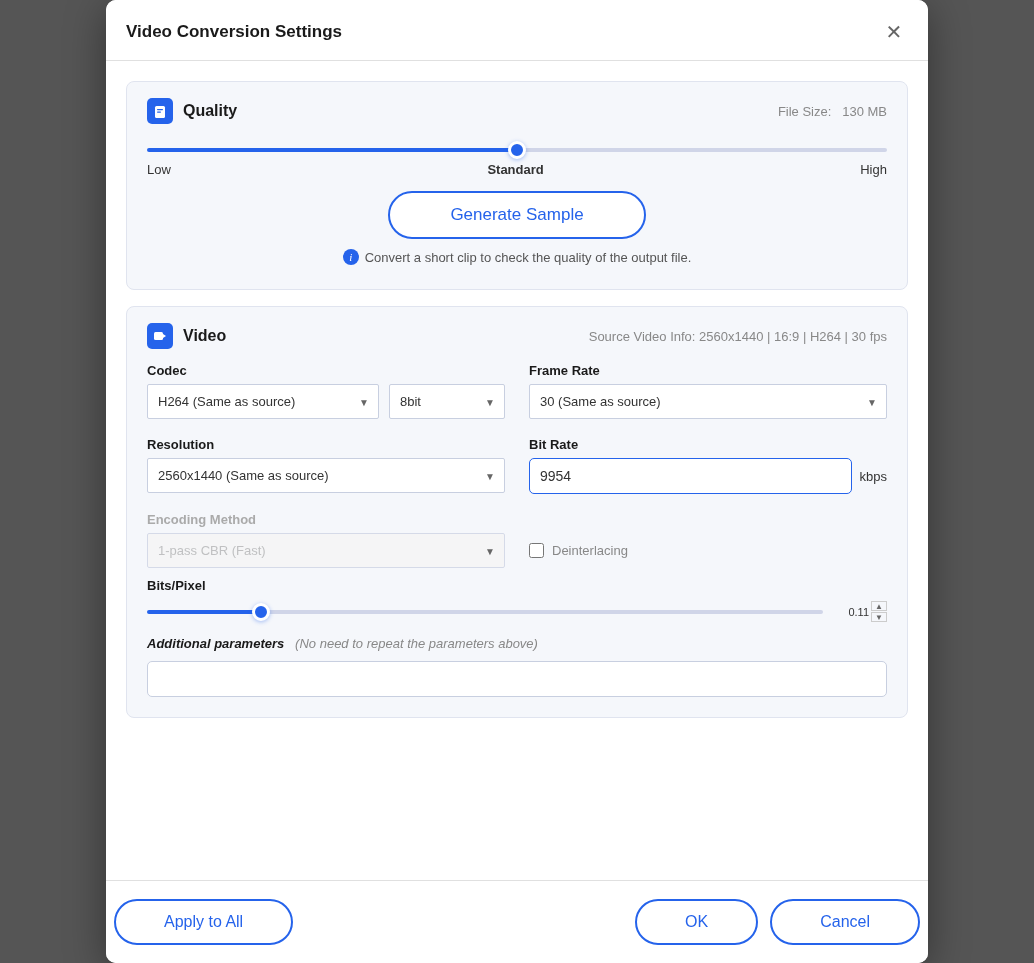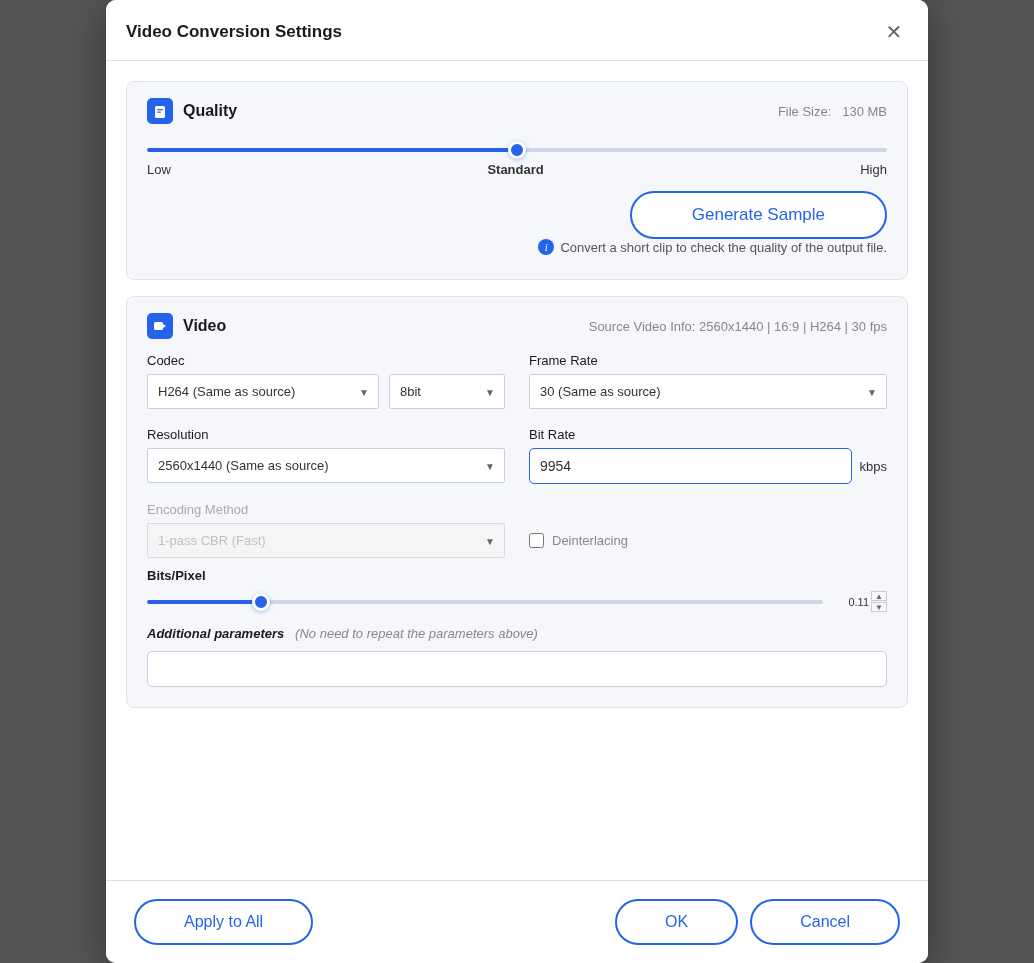--- a/index.html
+++ b/index.html
@@ -127,22 +127,22 @@
       justify-content: space-between;
       font-size: 13px;
       color: #333;
       margin-top: 4px;
     }
     .quality-labels .standard { font-weight: 700; }
     
     .generate-sample-section {
       display: flex;
       flex-direction: column;
-      align-items: flex-end;
-      gap: 0;
+      align-items: center;
+      gap: 10px;
       margin: 14px 0 4px 0;
     }
     .generate-btn {
       padding: 12px 60px;
       border: 2px solid #2563eb;
       border-radius: 24px;
       background: #fff;
       color: #2563eb;
       font-size: 17px;
       font-weight: 500;
@@ -170,21 +170,21 @@
       font-family: Georgia, serif;
       flex-shrink: 0;
     }
     .form-field {
       display: flex;
       flex-direction: column;
       gap: 6px;
     }
     .form-label {
       font-size: 13px;
-      font-weight: 400;
+      font-weight: 700;
       color: #1a1a1a;
     }
     .form-label.disabled { color: #aaa; }
     .select-wrapper {
       position: relative;
     }
     .form-select {
       width: 100%;
       padding: 9px 30px 9px 10px;
       border: 1px solid #c8cfe0;
@@ -338,21 +338,21 @@
       background: #fff;
       outline: none;
       height: 36px;
       margin-top: 6px;
     }
     
     .dialog-footer {
       display: flex;
       align-items: center;
       justify-content: space-between;
-      padding: 18px 28px;
+      padding: 18px 8px;
       background: #fff;
       border-top: 1px solid #e0e0e0;
       margin-top: auto;
     }
     .footer-left { display: flex; gap: 12px; }
     .footer-right { display: flex; gap: 12px; }
     .footer-btn {
       padding: 12px 48px;
       border: 2px solid #2563eb;
       border-radius: 24px;

